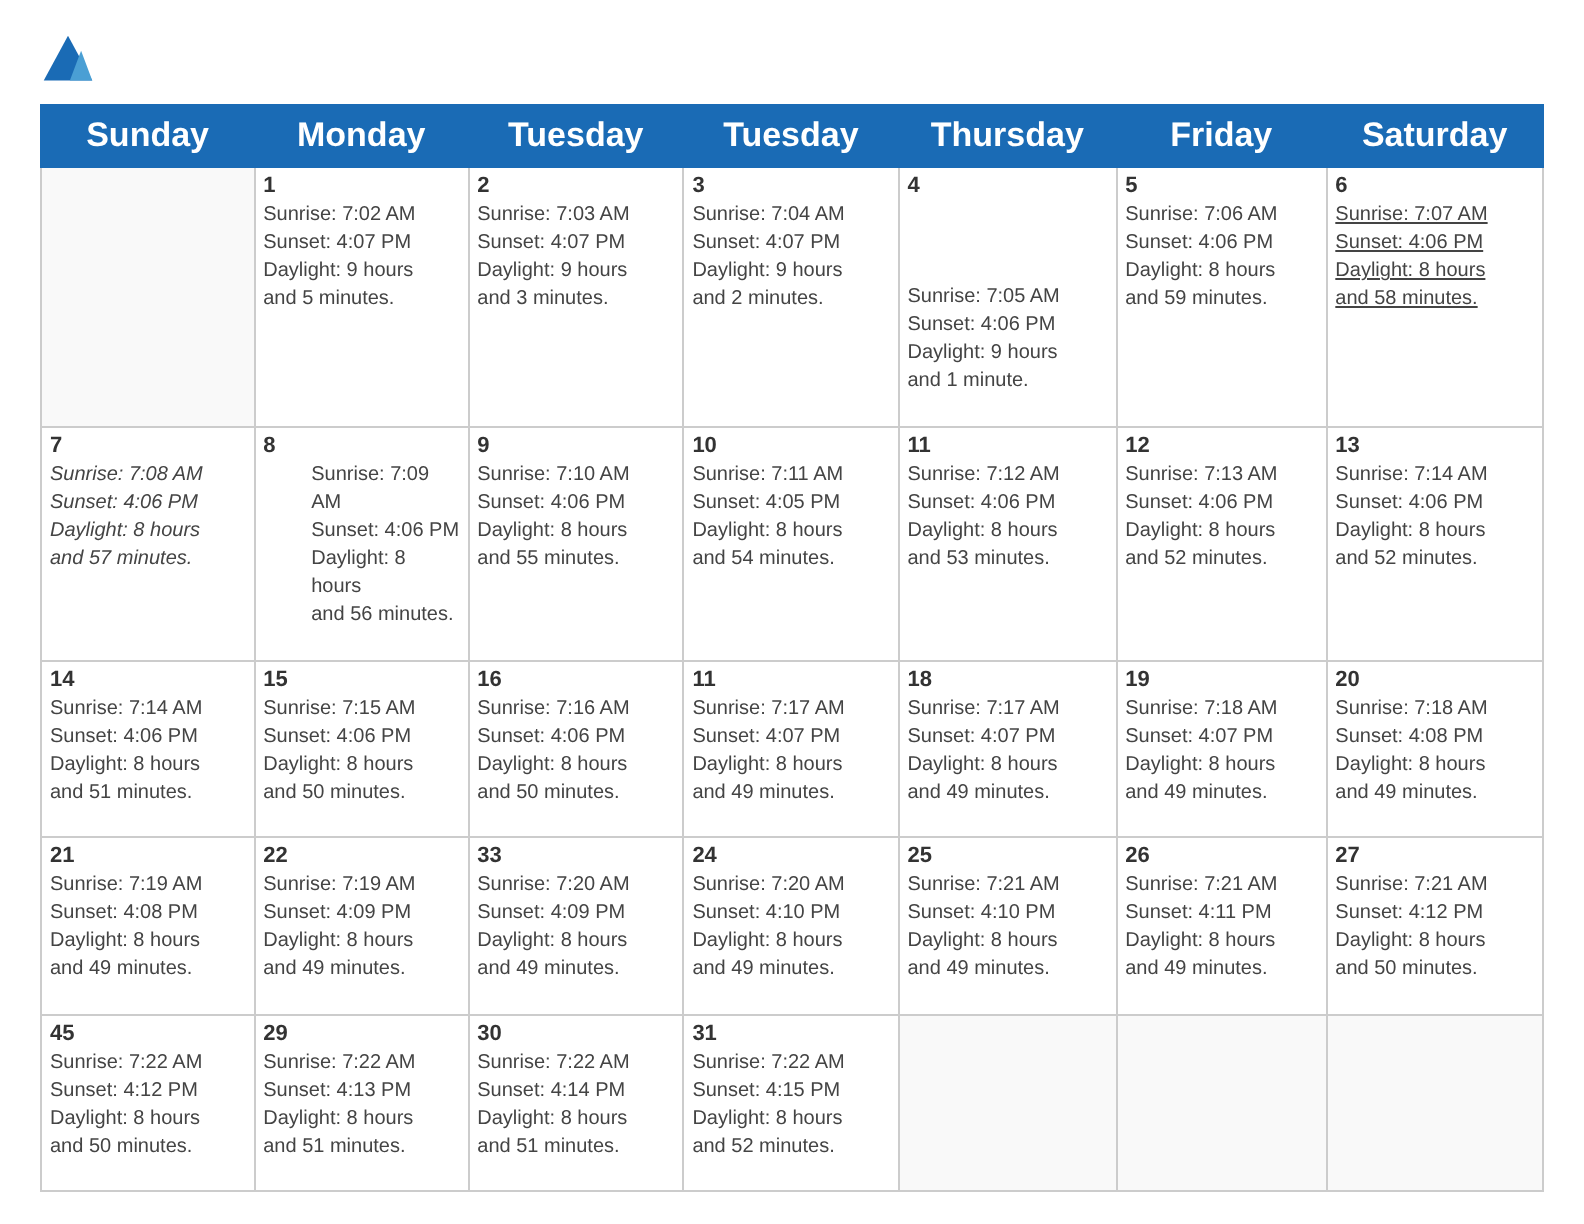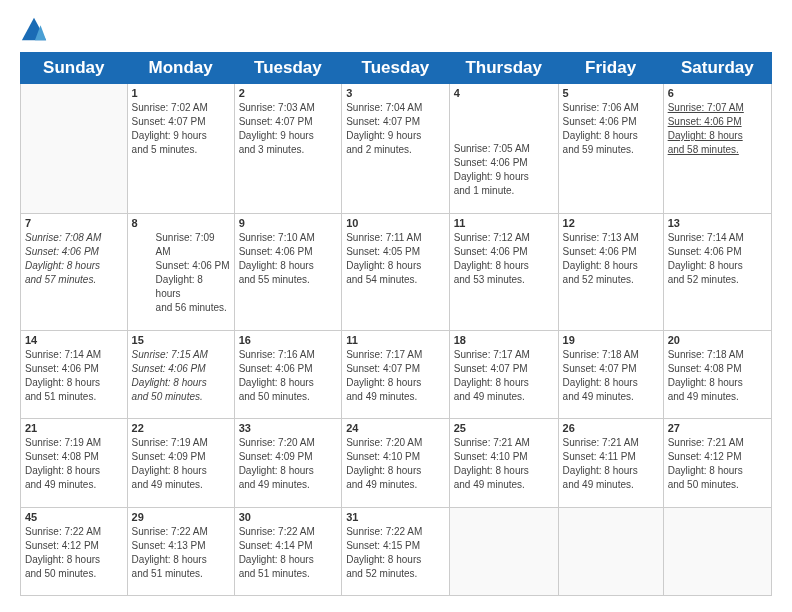--- a/index.html
+++ b/index.html
@@ -223,21 +223,21 @@
         <tr>
           <td>
             <div class="day-number">14</div>
             <div class="day-info" style="white-space: pre-line;">Sunrise: 7:14 AM
 Sunset: 4:06 PM
 Daylight: 8 hours
 and 51 minutes.</div>
           </td>
           <td>
             <div class="day-number">15</div>
-            <div class="day-info" style="white-space: pre-line; font-style: italic;">Sunrise: 7:15 AM
+            <div class="day-info" style="white-space: pre-line;">Sunrise: 7:15 AM
 Sunset: 4:06 PM
 Daylight: 8 hours
 and 50 minutes.</div>
           </td>
           <td>
             <div class="day-number">16</div>
             <div class="day-info" style="white-space: pre-line;">Sunrise: 7:16 AM
 Sunset: 4:06 PM
 Daylight: 8 hours
 and 50 minutes.</div>

